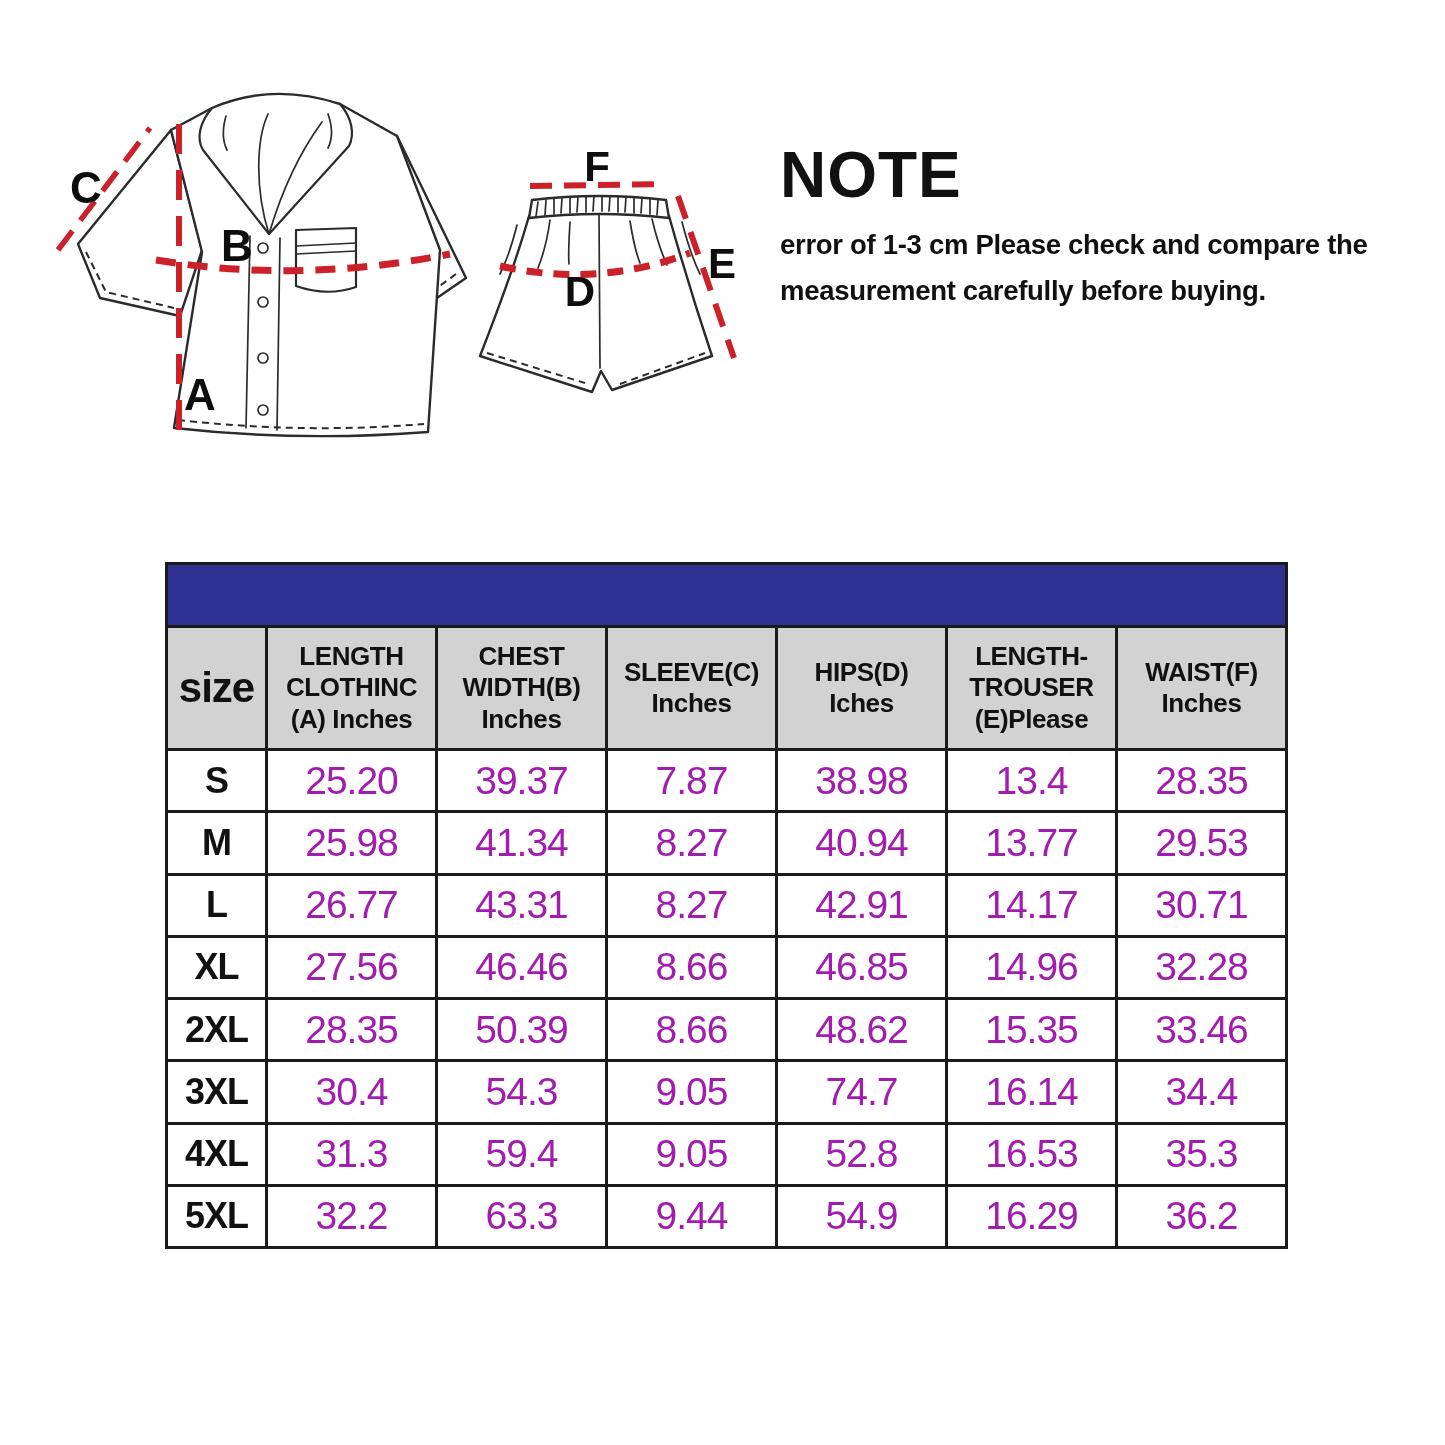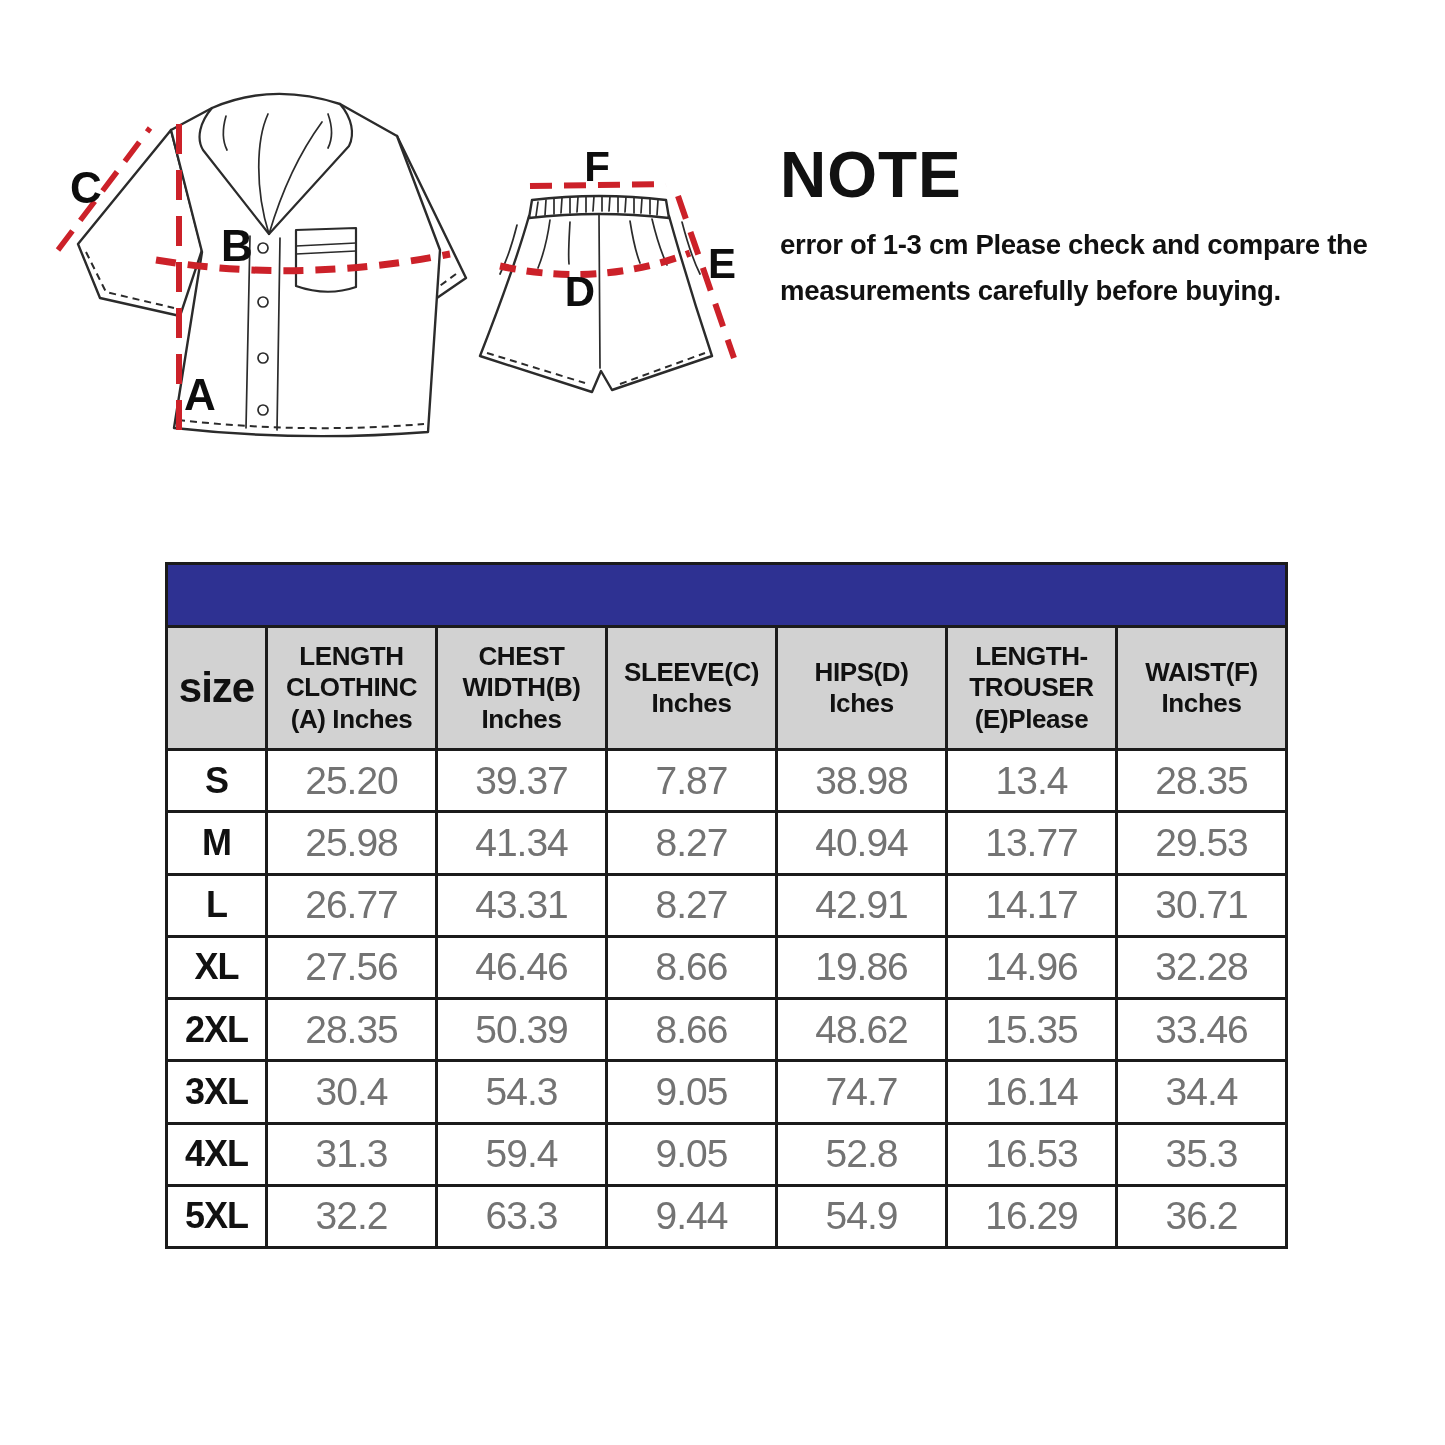--- a/index.html
+++ b/index.html
@@ -31,21 +31,21 @@
     border:3px solid #1b1b1b;text-align:center;vertical-align:middle;padding:0 2px;
   }
   tr.banner-row th{height:60px;background:var(--banner-blue,#2e3192);border-bottom:3px solid #1b1b1b;}
   tr.header-row th{
     height:120px;background:var(--header-gray,#d2d2d2);
     font-size:26px;font-weight:bold;line-height:1.2;letter-spacing:-0.4px;
   }
   tr.header-row th.sz-head{font-size:42px;letter-spacing:-1px;}
   tr.data-row{height:62px;}
   tr.data-row th.sz{font-size:36px;font-weight:bold;letter-spacing:-1px;}
-  tr.data-row td{font-size:39px;font-weight:normal;letter-spacing:-1px;color:#737373;}
+  tr.data-row td{font-size:39px;font-weight:normal;letter-spacing:-1px;color:#a21caf;}
 </style>
 </head>
 <body>
 
 <div class="canvas">
 
   <svg class="shirt-svg" width="420" height="380" viewBox="0 0 420 380">
 
     <path class="garment" d="M121,60 L28,174 L50,228 L130,246 L152,180 Z"></path>
     <path class="garment" d="M347,66 L416,208 L352,252 L310,178 Z"></path>
@@ -98,21 +98,21 @@
     <path class="redline" stroke-width="7" stroke-dasharray="16 11" d="M30,116 Q128,138 220,103"></path>
 
     <text x="127" y="31" font-size="42" text-anchor="middle">F</text>
     <text x="252" y="128" font-size="42" text-anchor="middle">E</text>
     <text x="110" y="156" font-size="42" text-anchor="middle">D</text>
   </svg>
 
   <div class="note">
     <h1>NOTE</h1>
     <p>error of 1-3 cm Please check and compare the</p>
-    <p>measurements carefully before buying.</p>
+    <p>measurement carefully before buying.</p>
   </div>
 
   <table class="size-table">
     <colgroup>
       <col class="c-size">
         <col class="c-val">
         <col class="c-val">
         <col class="c-val">
       <col class="c-val">
         <col class="c-val">
@@ -158,21 +158,21 @@
         <td>8.27</td>
         <td>42.91</td>
         <td>14.17</td>
         <td>30.71</td>
       </tr>
       <tr class="data-row">
         <th class="sz">XL</th>
         <td>27.56</td>
         <td>46.46</td>
         <td>8.66</td>
-        <td>19.86</td>
+        <td>46.85</td>
         <td>14.96</td>
         <td>32.28</td>
       </tr>
       <tr class="data-row">
         <th class="sz">2XL</th>
         <td>28.35</td>
         <td>50.39</td>
         <td>8.66</td>
         <td>48.62</td>
         <td>15.35</td>

